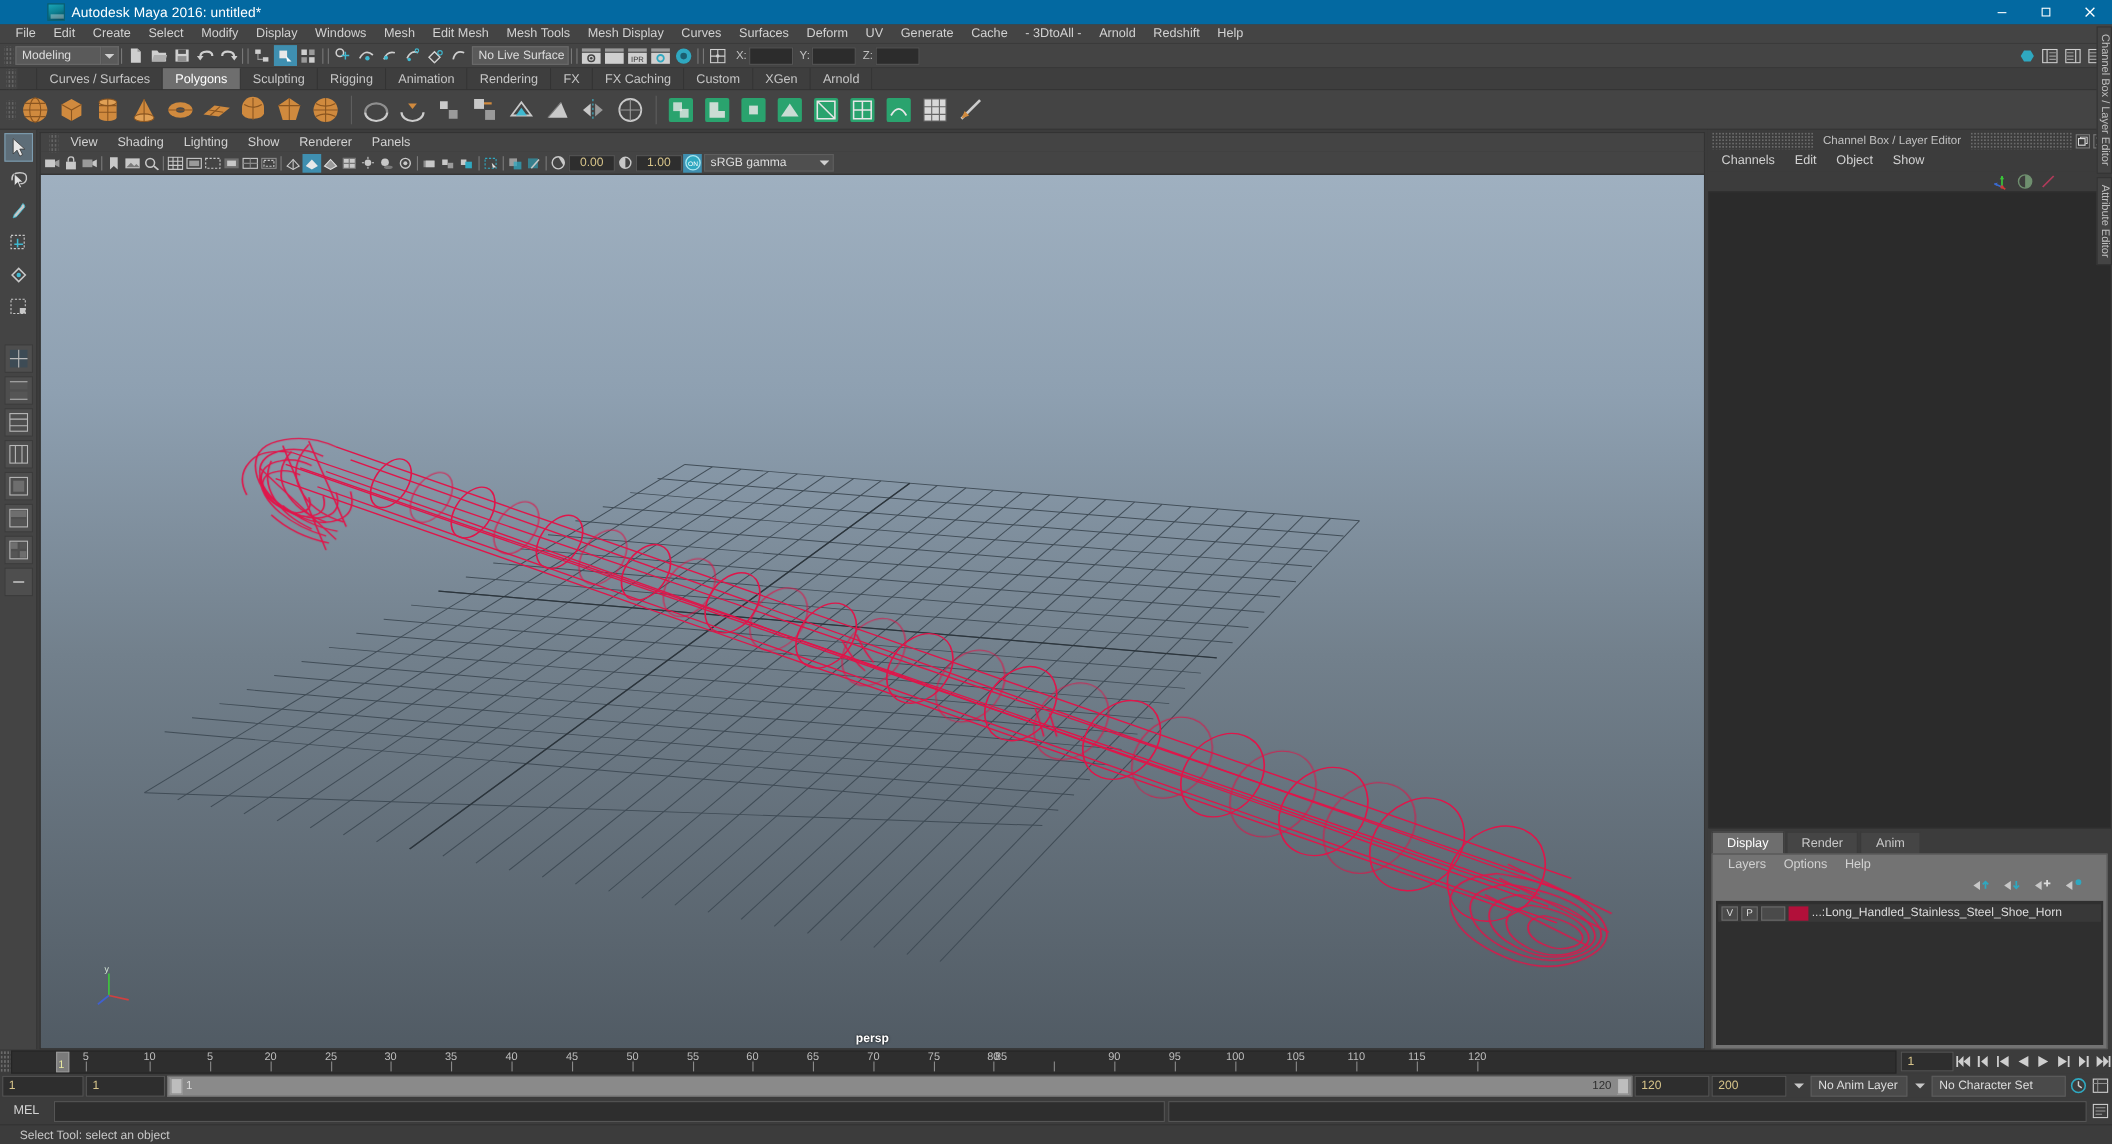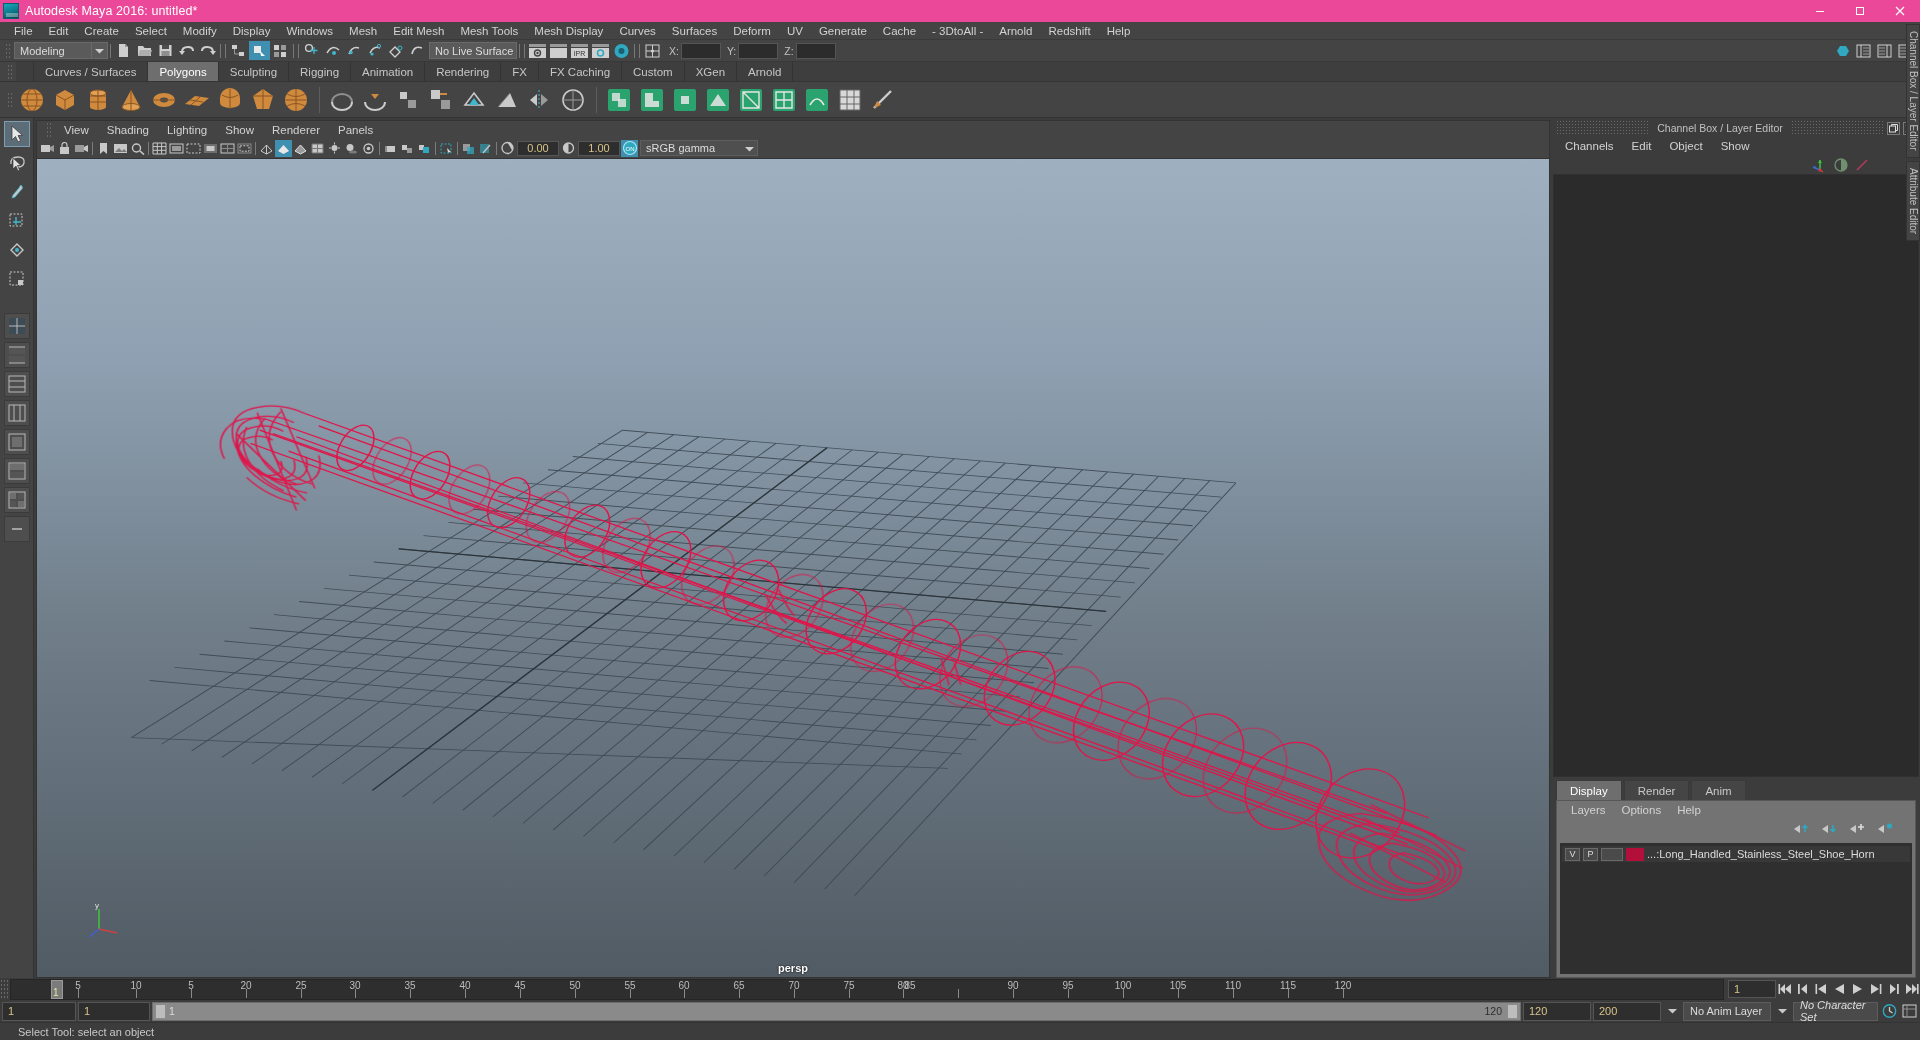--- a/index.html
+++ b/index.html
@@ -8,22 +8,22 @@
     background:#3c3c3c;
     font-family:"Liberation Sans", sans-serif;
     font-size:12px;
     color:#c8c8c8;
     -webkit-font-smoothing:antialiased;
   }
   .app { width:1920px; height:1040px; display:flex; flex-direction:column; position:relative; }
 
   
   .titlebar {
-    height:22px; background:#ec4899; display:flex; align-items:center;
-    flex:0 0 22px; position:relative;
+    height:22px; background:#0369a1; display:flex; align-items:center;
+    flex:0 0 22px; position:relative;padding-left:40px;
   }
   .title-logo {
     width:16px;height:16px;margin-left:3px;margin-right:6px;
     background:linear-gradient(160deg,#1aa7b8 0%, #0c7f91 50%, #063f4d 100%);
     border:1px solid #0a5f6d; position:relative; flex:0 0 16px;
   }
   .title-logo:after{content:"";position:absolute;left:2px;bottom:1px;width:12px;height:4px;background:rgba(255,255,255,.35);}
   .title-text { color:#fff; font-size:12.5px; letter-spacing:.1px; }
   .win-btns { margin-left:auto; display:flex; height:22px; }
   .win-btn { width:40px;height:22px; display:flex;align-items:center;justify-content:center; color:#fff; font-size:13px; }
@@ -1270,33 +1270,44 @@
       <svg width="9" height="6" viewBox="0 0 9 6">
           <path d="M0 1 L4.5 5.5 L9 1 Z" fill="#c8c8c8"></path>
         </svg>
     </div>
     <div class="sel-box" style="width:88px;">No Anim Layer</div>
     <div class="pbtn">
       <svg width="9" height="6" viewBox="0 0 9 6">
           <path d="M0 1 L4.5 5.5 L9 1 Z" fill="#c8c8c8"></path>
         </svg>
     </div>
-    <div class="sel-box" style="width:85px;font-style:italic;">No Character Set</div>
+    <div class="sel-box" style="width:122px;">No Character Set</div>
     <div class="pbtn">
       <svg width="17" height="16" viewBox="0 0 17 16">
           <circle cx="8.5" cy="8" r="6.2" fill="none" stroke="#2fa8c0" stroke-width="1.4"></circle>
           <path d="M8.5 4 v4 l3 2" stroke="#cfcfcf" stroke-width="1.3" fill="none"></path>
         </svg>
     </div>
     <div class="pbtn">
       <svg width="17" height="16" viewBox="0 0 17 16">
           <rect x="2" y="2" width="13" height="12" fill="none" stroke="#cfcfcf"></rect>
           <path d="M2 6 h13 M6 2 v12" stroke="#8f8f8f"></path>
         </svg>
     </div>
   </div>
 
+  <div class="cmd-row">
+    <div class="mel-lbl">MEL</div>
+    <div class="mel-input"></div>
+    <div class="mel-out"></div>
+    <div class="pbtn">
+      <svg width="15" height="14" viewBox="0 0 15 14">
+          <rect x="1" y="1" width="13" height="12" fill="none" stroke="#cfcfcf"></rect>
+          <path d="M3 4 h9 M3 7 h9 M3 10 h6" stroke="#9a9a9a"></path>
+        </svg>
+    </div>
+  </div>
 
   <div class="statusbar">
     <span>Select Tool: select an object</span>
   </div>
 
 </div>
 
 </body></html>

